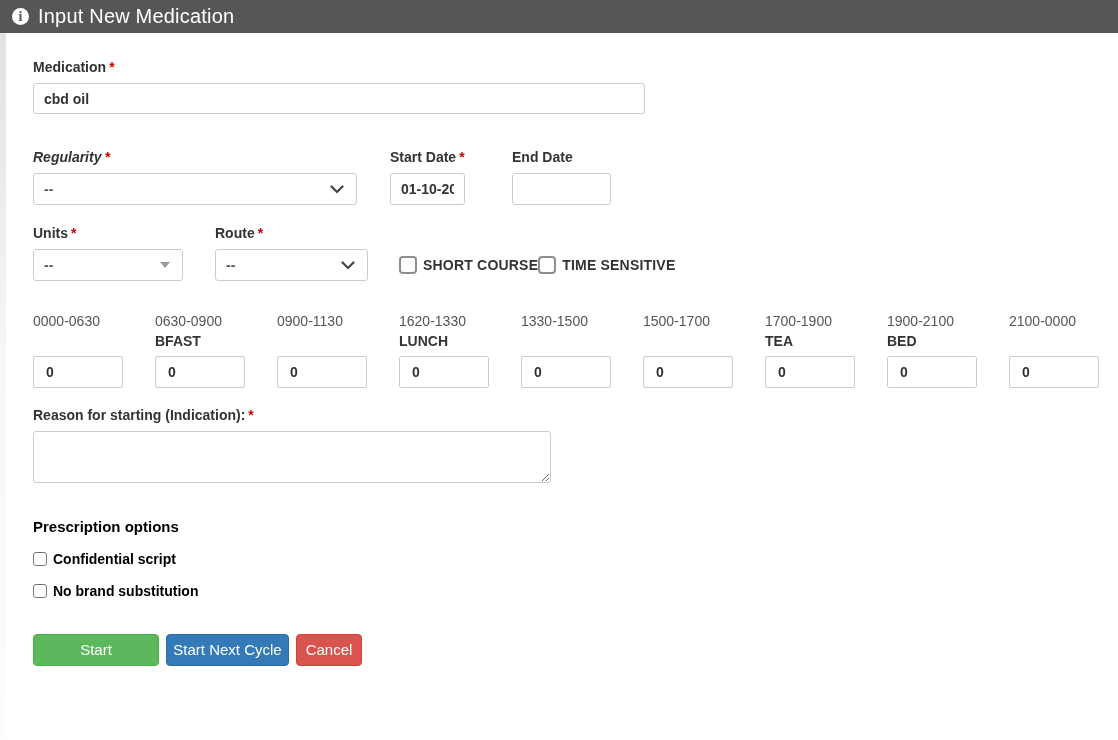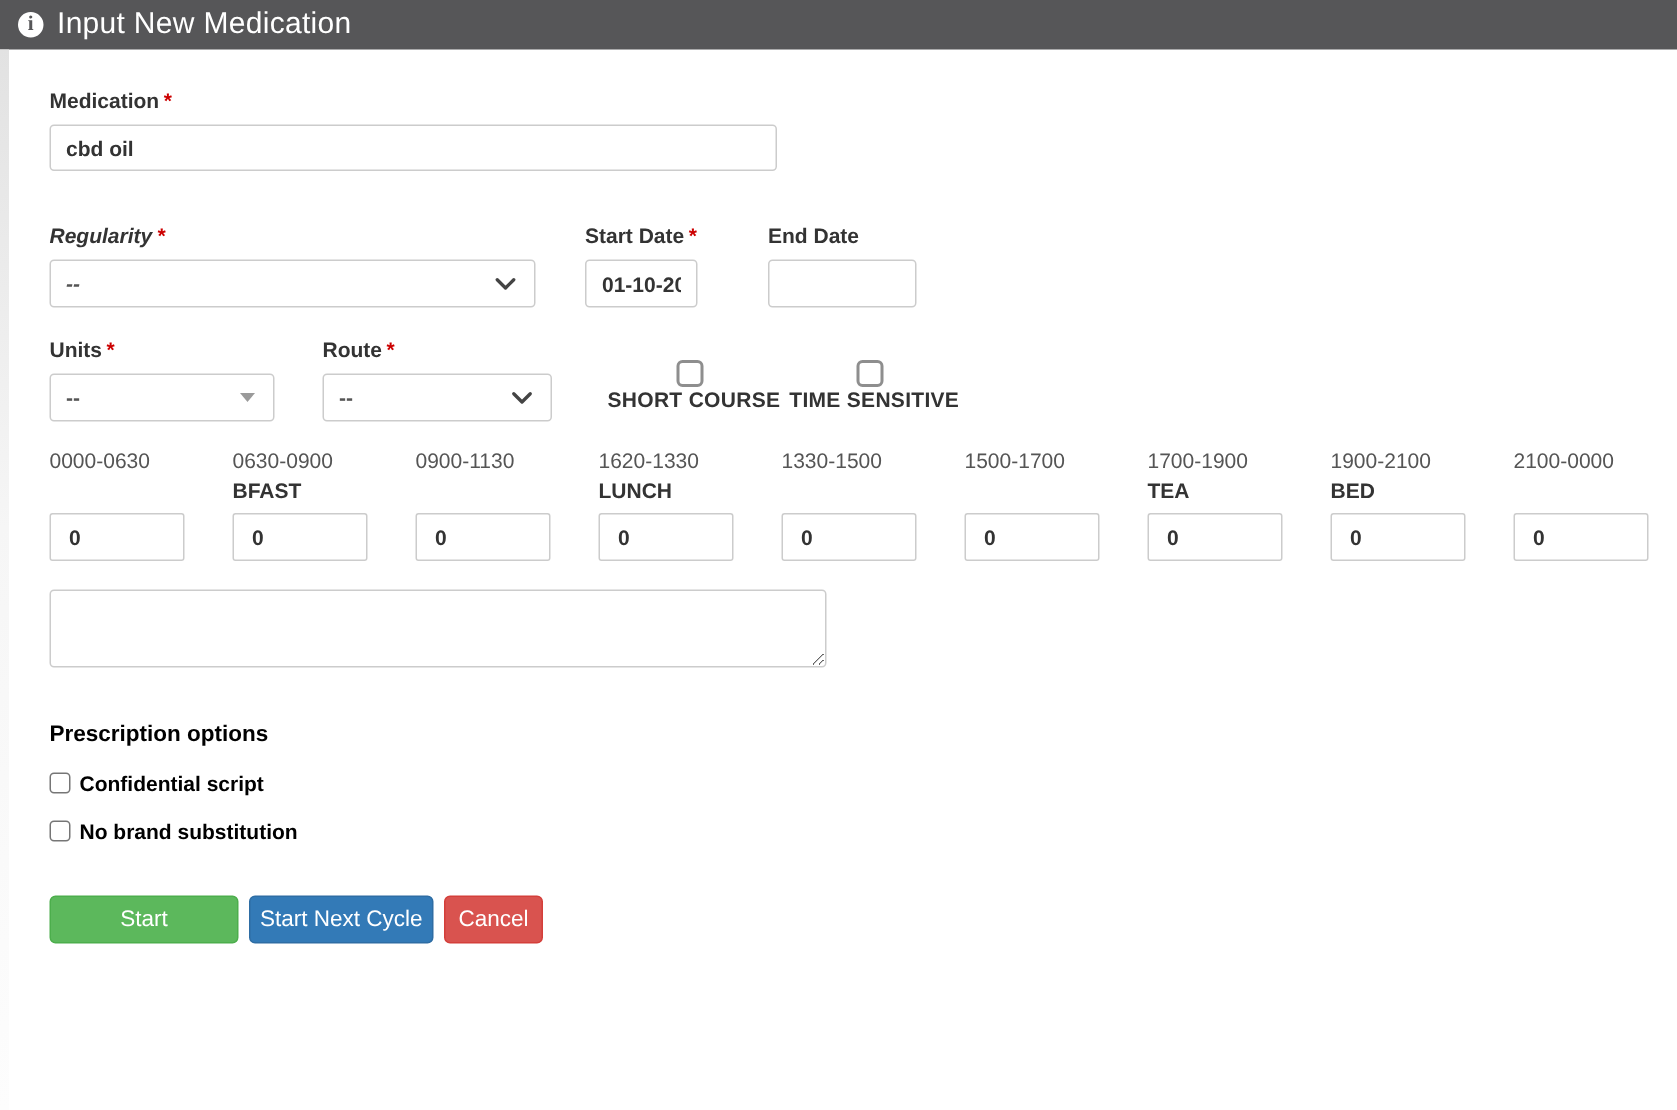--- a/index.html
+++ b/index.html
@@ -42,29 +42,29 @@
   .row-flex { display: flex; align-items: flex-start; }
   .row-2 { margin-top: 35px; }
   .row-3 { margin-top: 20px; }
 
   .col-regularity { width: 324px; font-style: italic; }
   .col-startdate { margin-left: 33px; width: 96px; }
   .col-enddate { margin-left: 26px; width: 99px; }
   .col-units { width: 150px; }
   .col-route { margin-left: 32px; width: 153px; }
 
-  .cb-group { display: flex; align-items: center; align-self: flex-end; margin-bottom: 7px; flex-direction: column; }
+  .cb-group { display: flex; align-items: center; align-self: flex-end; margin-bottom: 7px; }
   .cb-big { width: 18px; height: 18px; border: 2px solid #8e8e8e; border-radius: 4px; background: #fff;
     display: inline-block; cursor: pointer; }
   .cb-big-label { font-size: 14px; font-weight: bold; color: #333; margin-left: 6px; letter-spacing: .2px; }
   .gap-sc { margin-left: 31px; }
   .gap-ts { }
 
   
-  .time-row { display: flex; margin-top: 18px; }
+  .time-row { display: flex; margin-top: 32px; }
   .ts-col { width: 122px; flex: 0 0 122px; }
   .ts-range { font-size: 14px; color: #555; height: 20px; }
   .ts-meal { font-size: 14px; font-weight: bold; color: #333; height: 23px; }
   .ts-input { width: 90px; height: 32px; border: 1px solid #cccccc; border-radius: 2px;
     font-family: "Liberation Sans", sans-serif; font-size: 14px; font-weight: bold; color: #333;
     padding: 0 12px; outline: none; }
 
   
   .two-col { display: flex; margin-top: 19px; }
   .col-reason { width: 518px; }
@@ -99,21 +99,21 @@
   <span class="header-title">Input New Medication</span>
 </div>
 <div class="left-gutter"></div>
 
 <div class="content">
 
   <div class="row-1">
     <div class="fld-label">
       <span>Medication</span><span class="req">*</span>
     </div>
-    <input class="text-input" style="width: 485px;" type="text" value="cbd oil">
+    <input class="text-input" style="width: 612px;" type="text" value="cbd oil">
   </div>
 
   <div class="row-flex row-2">
     <div class="col-regularity">
       <div class="fld-label">
         <span>Regularity</span><span class="req">*</span>
       </div>
       <div class="select">
         <span class="select-value">--</span>
         <span class="chev">
@@ -213,20 +213,23 @@
     </div>
     <div class="ts-col">
       <div class="ts-range">2100-0000</div>
       <div class="ts-meal"></div>
       <input class="ts-input" type="text" value="0" style="">
     </div>
   </div>
 
   <div class="two-col">
     <div class="col-reason">
+      <div class="fld-label">
+        <span>Reason for starting (Indication):</span><span class="req">*</span>
+      </div>
       <textarea class="ta ta-reason" style=""></textarea>
     </div>
   </div>
 
 
   <div class="rx-heading">Prescription options</div>
   <div class="rx-option">
     <span class="cb-small"></span>
     <span class="rx-label">Confidential script</span>
   </div>

